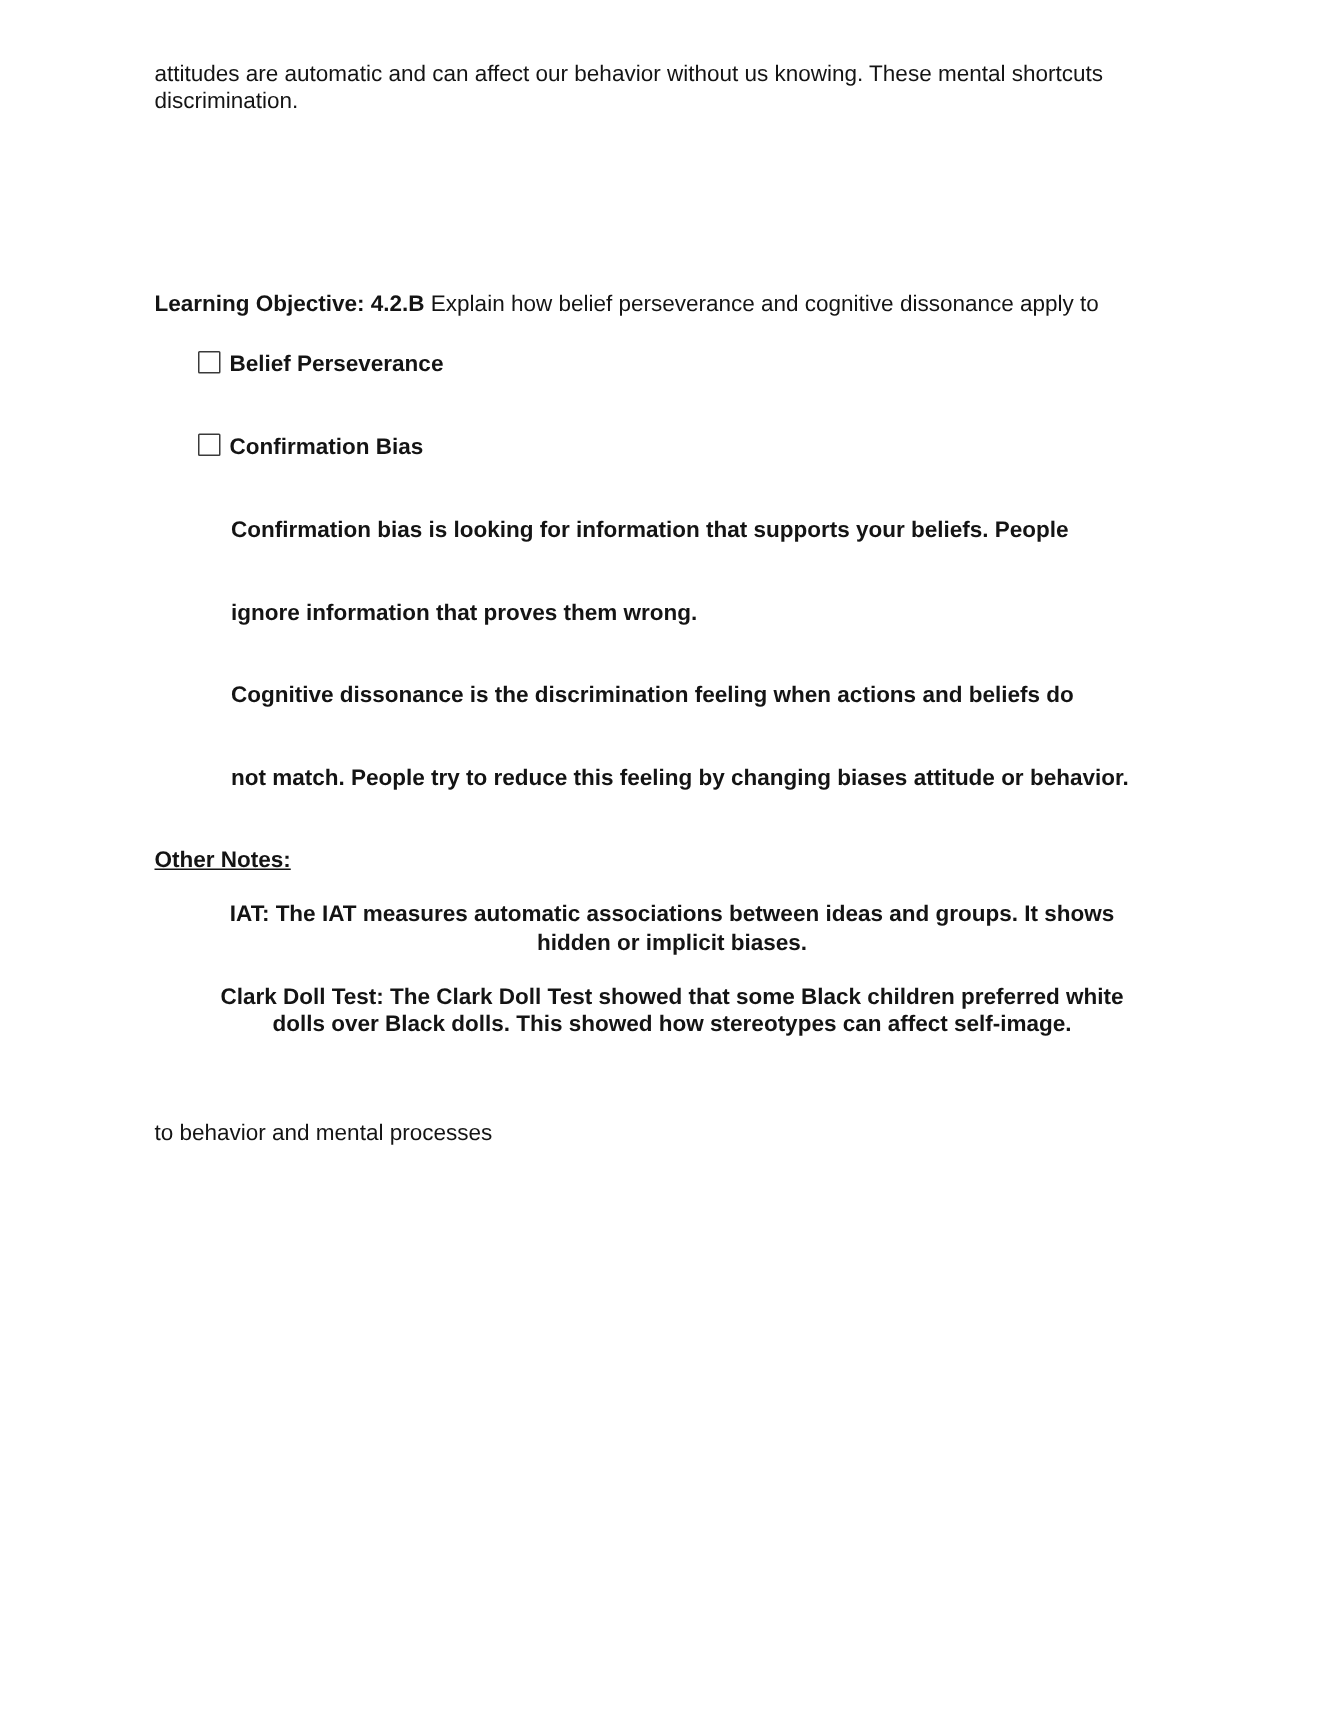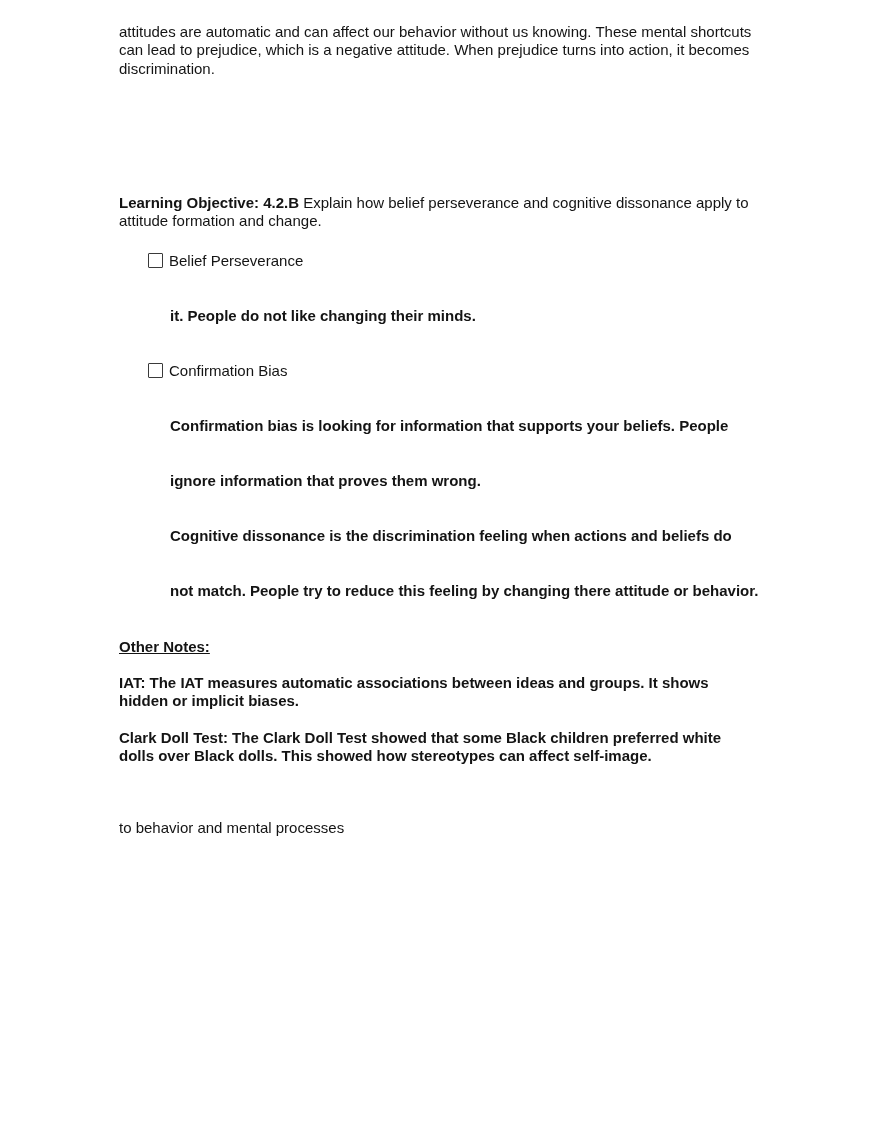--- a/index.html
+++ b/index.html
@@ -10,33 +10,32 @@
     background: #ffffff;
     font-family: "Liberation Sans", sans-serif;
     font-size: 15px;
     line-height: 18.3px;
     color: #141414;
     overflow: hidden;
   }
   .content {
     position: absolute;
     left: 103px;
-    top: 23px;
+    top: 41px;
     width: 690px;
-    margin-left: 16px;
   }
   .line { white-space: pre; }
   .intro .line { font-weight: 400; }
   .lo { margin-top: 116px; }
   .lo-label, .ans-label { font-weight: 700; }
   .lo-rest, .ans-rest { font-weight: 400; white-space: pre; }
   .checklist { margin-top: 22px; }
   .check-title {
     margin-left: 29px;
-    font-weight: 400;
+    font-weight: 700;
     white-space: pre;
   }
   .check-line {
     margin-left: 51px;
     font-weight: 700;
     white-space: pre;
   }
   .r { margin-bottom: 36.7px; }
   .checkbox {
     display: inline-block;
@@ -50,56 +49,53 @@
     box-sizing: content-box;
   }
   .other-heading {
     margin-top: 37px;
     margin-bottom: 18px;
     font-weight: 700;
     white-space: pre;
     text-decoration: underline;
   }
   .note { margin-bottom: 18px; }
-  .note .line { font-weight: 700; }
+  .note .line { font-weight: 700; text-align: center; }
   .answer { margin-top: 54px; }
 </style>
 </head>
 <body>
 
 <div class="page">
   <div class="content">
 
     <div class="intro">
       <div class="line">attitudes are automatic and can affect our behavior without us knowing. These mental shortcuts</div>
-      <div class="line">can lead to prejudice, which is a negative attitude. When prejudice turns into action, it becomes</div>
       <div class="line">discrimination.</div>
     </div>
 
     <div class="lo">
       <div class="line"><span class="lo-label">Learning Objective: 4.2.B</span><span class="lo-rest"> Explain how belief perseverance and cognitive dissonance apply to</span></div>
-      <div class="line">attitude formation and change.</div>
     </div>
 
     <div class="checklist">
 
       <div class="check-item">
         <div class="check-title r"><span class="checkbox"></span><span>Belief Perseverance</span></div>
-        <div class="check-line r">it. People do not like changing their minds.</div>
       </div>
 
       <div class="check-item">
         <div class="check-title r"><span class="checkbox"></span><span>Confirmation Bias</span></div>
         <div class="check-line r">Confirmation bias is looking for information that supports your beliefs. People</div>
         <div class="check-line r">ignore information that proves them wrong.</div>
       </div>
 
       <div class="check-item">
         <div class="check-line r">Cognitive dissonance is the discrimination feeling when actions and beliefs do</div>
-        <div class="check-line r">not match. People try to reduce this feeling by changing there attitude or behavior.</div>
+        <div class="check-line r">not match. People try to reduce this feeling by changing biases attitude or behavior.</div>
       </div>
 
     </div>
 
     <div class="other-heading">Other Notes:</div>
 
     <div class="note">
       <div class="line">IAT: The IAT measures automatic associations between ideas and groups. It shows</div>
       <div class="line">hidden or implicit biases.</div>
     </div>

